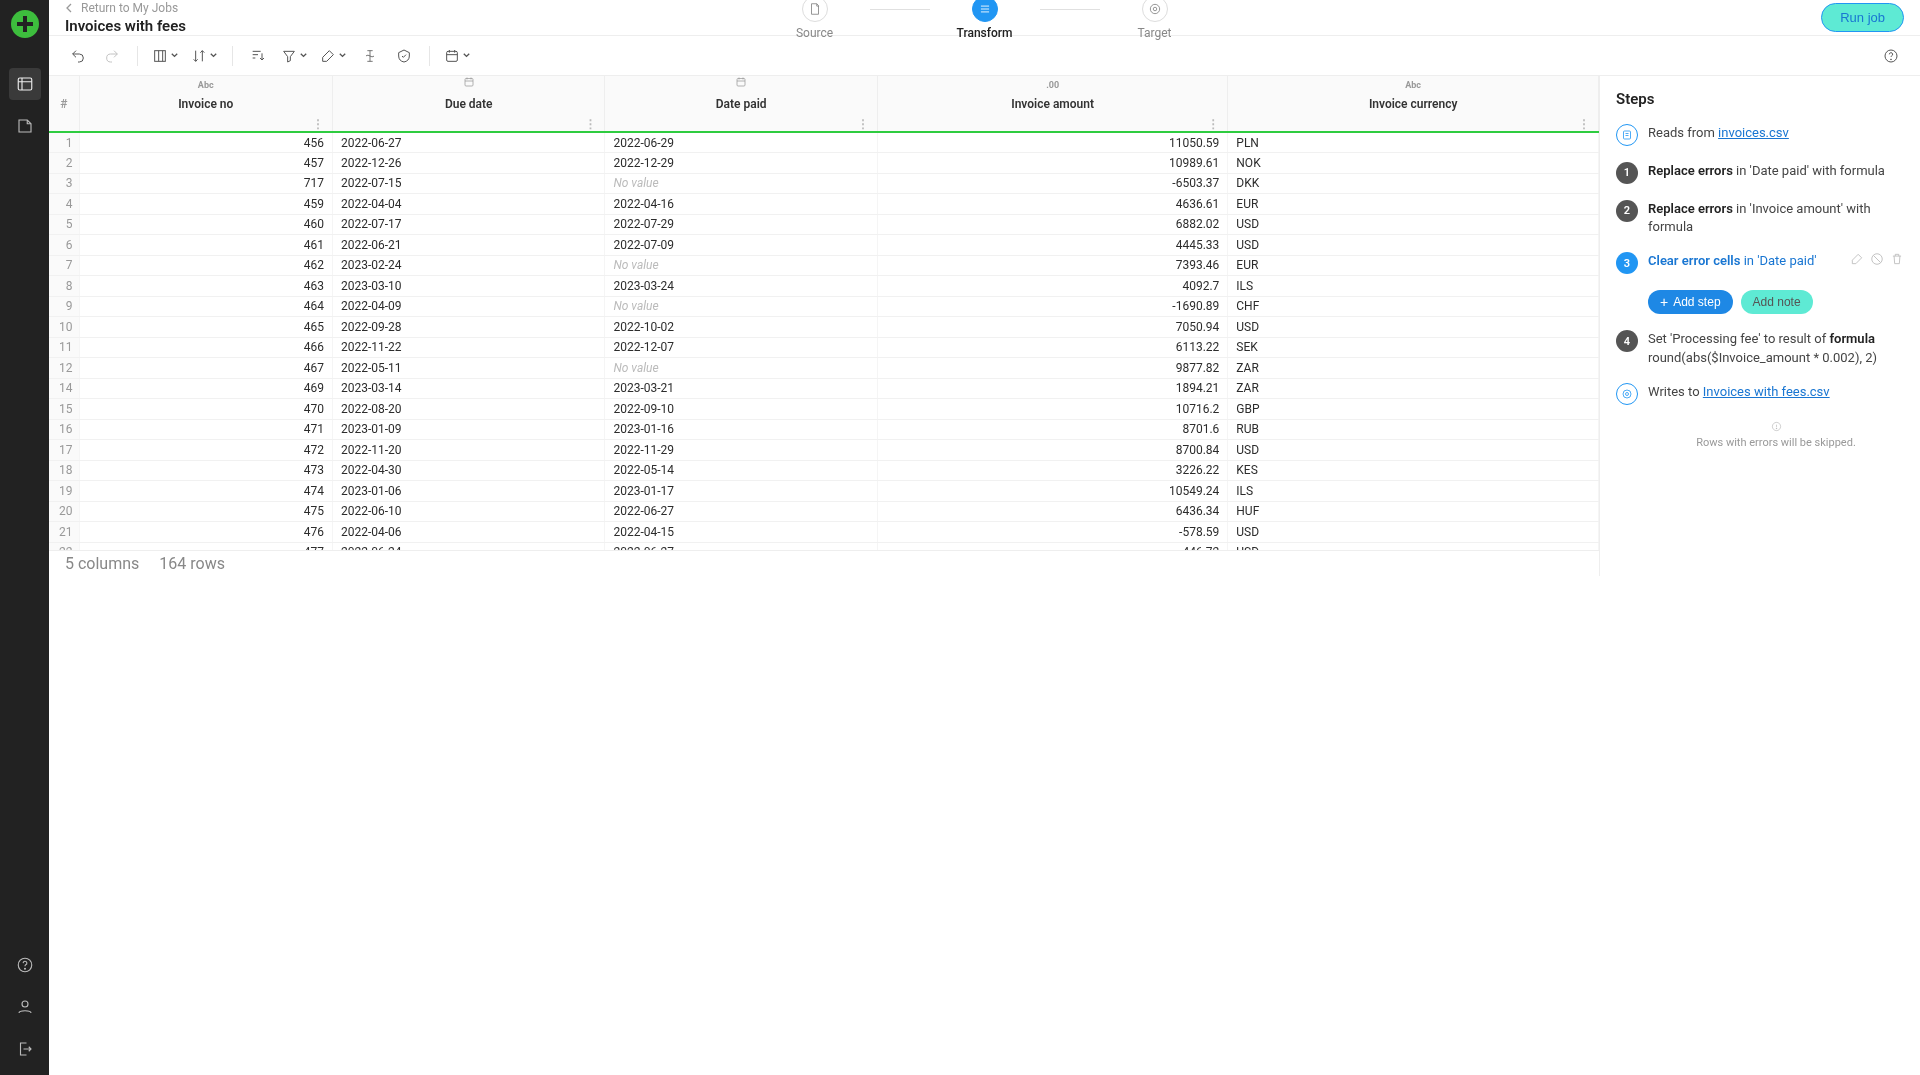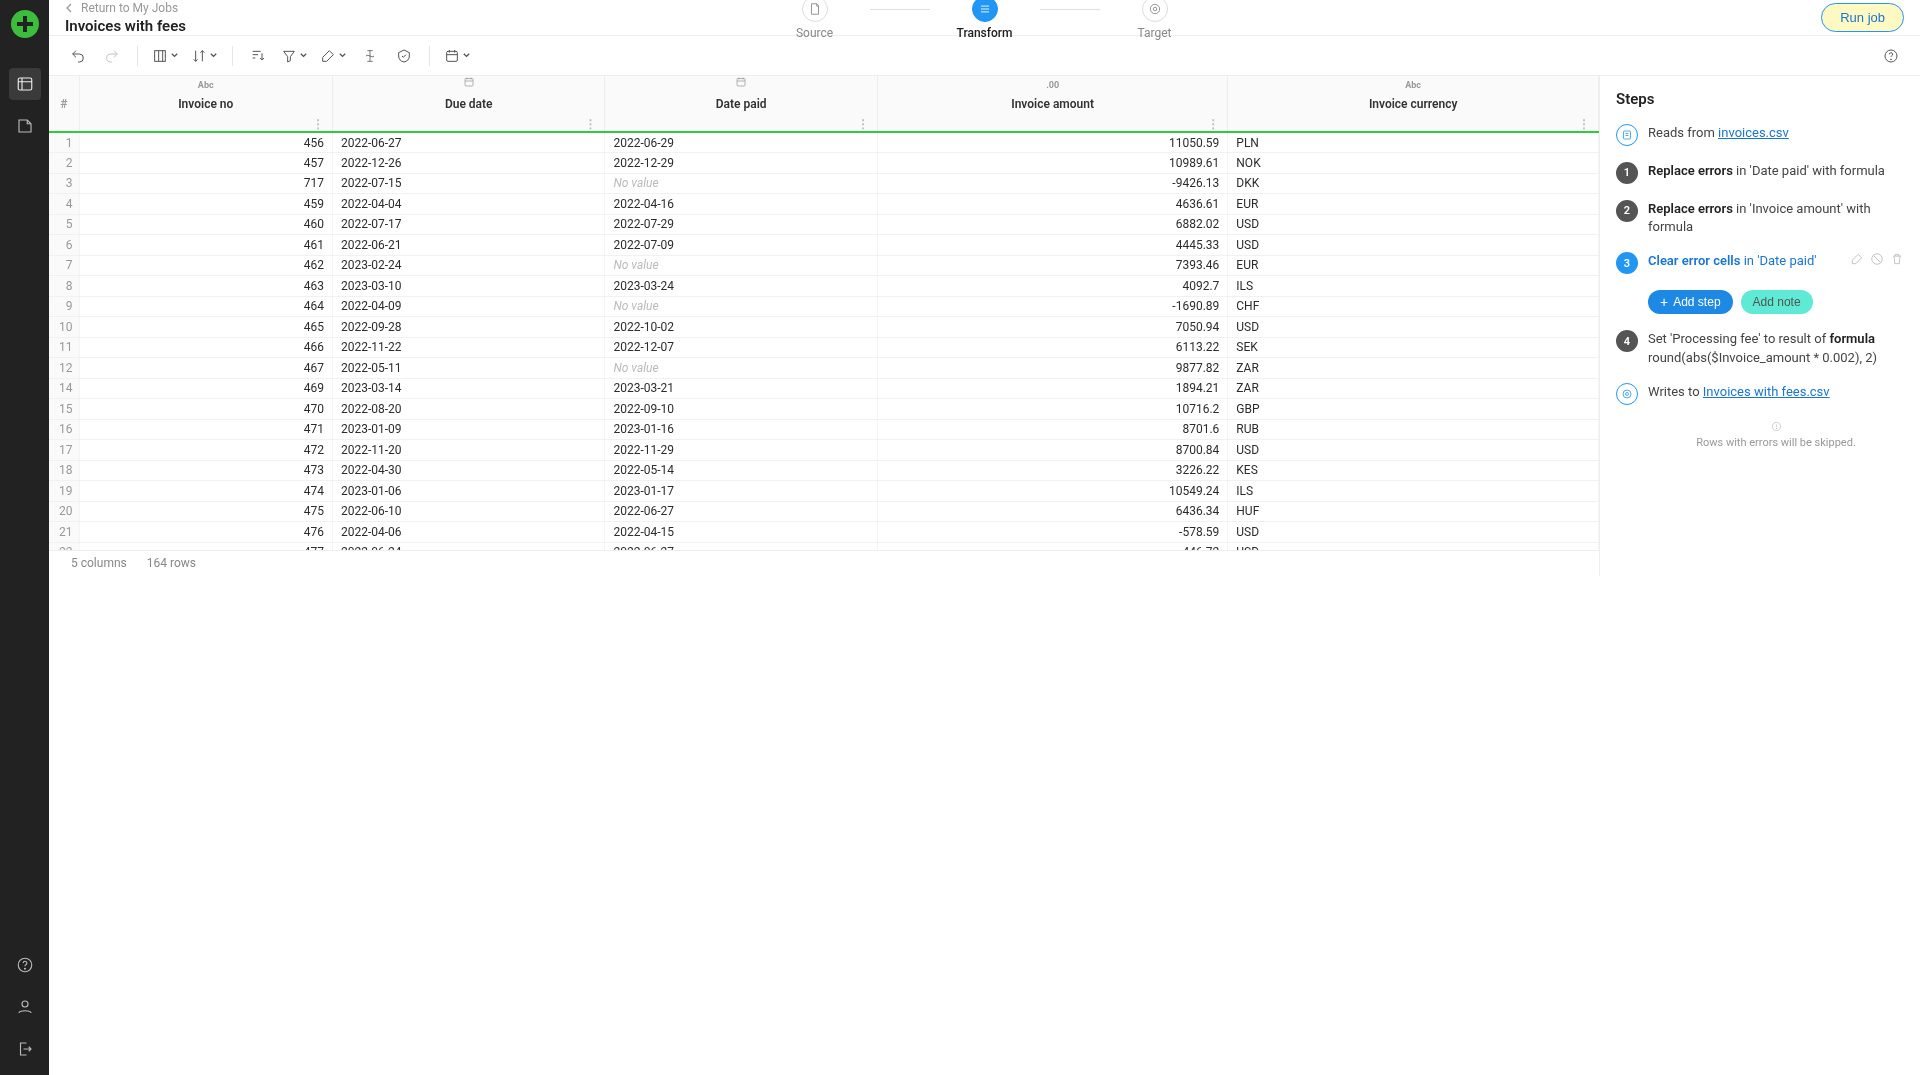--- a/index.html
+++ b/index.html
@@ -27,21 +27,21 @@
   .back-link svg { width:10px; height:10px; stroke:#999; }
   .page-title { font-size:15px; font-weight:600; color:#222; }
   .topbar-center { position:absolute; left:50%; transform:translateX(-50%); display:flex; align-items:center; gap:0; }
   .stage { display:flex; flex-direction:column; align-items:center; gap:4px; font-size:12px; color:#888; width:110px; position:relative; }
   .stage .circ { width:26px; height:26px; border-radius:50%; border:1px solid #ddd; display:flex; align-items:center; justify-content:center; background:#fff; }
   .stage.active .circ { background:#2196f3; border-color:#2196f3; color:#fff; }
   .stage.active { color:#222; font-weight:500; }
   .stage svg { width:14px; height:14px; stroke:currentColor; fill:none; stroke-width:1.5; }
   .stage-line { width:60px; height:1px; background:#e0e0e0; align-self:flex-start; margin-top:13px; }
   .topbar-right { margin-left:auto; }
-  .run-btn { border:1.5px solid #2196f3; color:#1976d2; background:#fef9c3; padding:6px 18px; border-radius:18px; font-size:13px; font-weight:500; cursor:pointer; }
+  .run-btn { border:1.5px solid #2196f3; color:#1976d2; background:#5eead4; padding:6px 18px; border-radius:18px; font-size:13px; font-weight:500; cursor:pointer; }
 
   
   .toolbar { height:40px; border-bottom:1px solid #eee; display:flex; align-items:center; padding:0 14px; gap:4px; color:#555; }
   .toolbar .tbtn { min-width:30px; height:28px; display:flex; align-items:center; justify-content:center; border-radius:4px; cursor:pointer; padding:0 4px; gap:2px; }
   .toolbar .sep { width:1px; height:20px; background:#e6e6e6; margin:0 6px; }
   .toolbar svg { width:16px; height:16px; stroke:#555; fill:none; stroke-width:1.5; }
   .toolbar .chev { width:9px; height:9px; }
   .toolbar .disabled { opacity:.35; cursor:default; }
   .toolbar .right { margin-left:auto; }
 
@@ -55,21 +55,21 @@
   thead th { position:sticky; top:0; background:#fafafa; border-bottom:2px solid #2ecc40; font-size:12px; font-weight:600; color:#333; height:28px; text-align:left; padding:0 8px; border-right:1px solid #eee; }
   thead th .th-inner { display:flex; align-items:center; gap:6px;flex-direction:column; }
   thead th .type-ic { color:#999; }
   thead th .more { margin-left:auto; color:#bbb; cursor:pointer; }
   thead th.rownum { width:30px; text-align:center; color:#999; }
   tbody td { border-bottom:1px solid #f1f1f1; border-right:1px solid #f5f5f5; padding:0 8px; height:20.5px; font-size:12px; }
   tbody td.rownum { text-align:right; color:#999; background:#fafafa; width:30px; padding-right:6px; }
   tbody td.num { text-align:right; }
   tbody td .novalue { color:#bbb; font-style:italic; }
 
-  .status-bar { height:26px; border-top:1px solid #eee; font-size:12px; color:#888; display:flex; align-items:center; padding:0 22px; gap:20px; }
+  .status-bar { height:26px; border-top:1px solid #eee; font-size:16px; color:#888; display:flex; align-items:center; padding:0 16px; gap:20px; }
 
   
   .steps { width:320px; flex:0 0 320px; padding:14px 16px; display:flex; flex-direction:column; gap:16px; overflow:auto; }
   .steps h3 { font-size:15px; font-weight:600; color:#222; }
   .step { display:flex; gap:10px; align-items:flex-start; font-size:13px; line-height:1.4; position:relative; }
   .step .badge { flex:0 0 22px; width:22px; height:22px; border-radius:50%; display:flex; align-items:center; justify-content:center; font-size:11px; font-weight:600; }
   .badge.io   { border:1.5px solid #2196f3; color:#2196f3; background:#fff; }
   .badge.io svg { width:12px; height:12px; stroke:#2196f3; fill:none; stroke-width:1.6; }
   .badge.num  { background:#555; color:#fff; }
   .badge.num.active { background:#2196f3; }
@@ -323,21 +323,21 @@
                 <td>2022-12-26</td>
                 <td>2022-12-29</td>
                 <td class="num">10989.61</td>
                 <td>NOK</td>
               </tr>
               <tr>
                 <td class="rownum">3</td>
                 <td class="num">717</td>
                 <td>2022-07-15</td>
                 <td><span class="novalue">No value</span></td>
-                <td class="num">-9426.13</td>
+                <td class="num">-6503.37</td>
                 <td>DKK</td>
               </tr>
               <tr>
                 <td class="rownum">4</td>
                 <td class="num">459</td>
                 <td>2022-04-04</td>
                 <td>2022-04-16</td>
                 <td class="num">4636.61</td>
                 <td>EUR</td>
               </tr>

